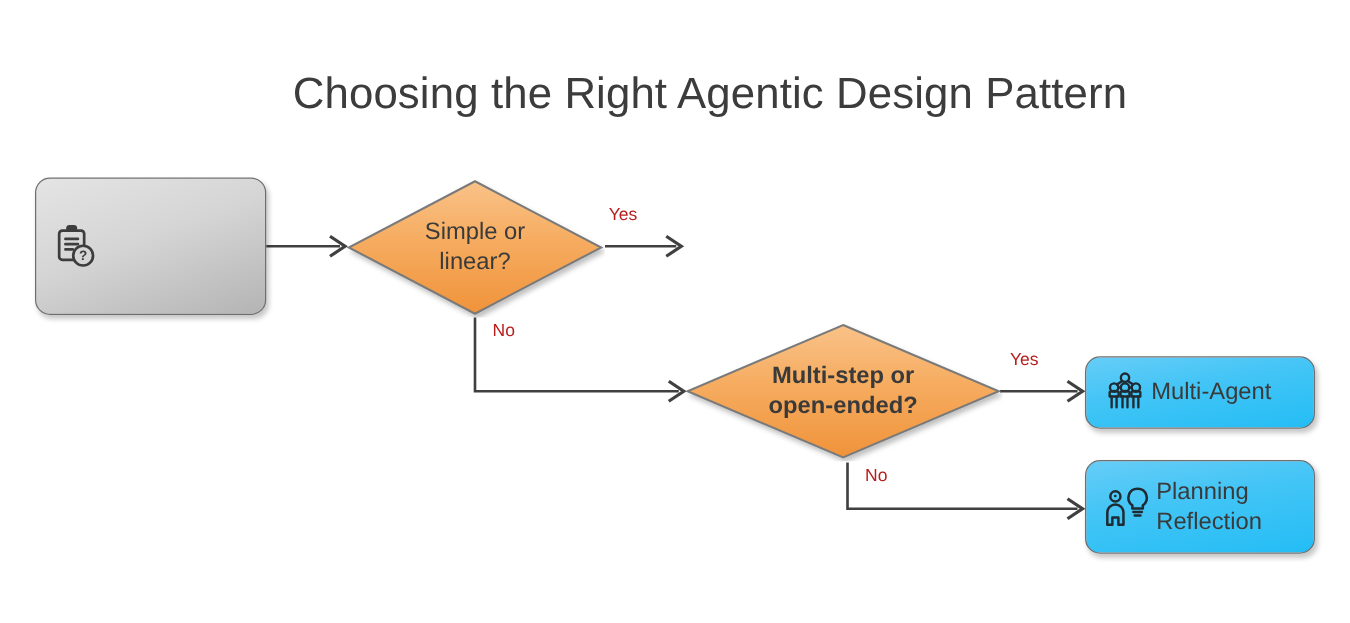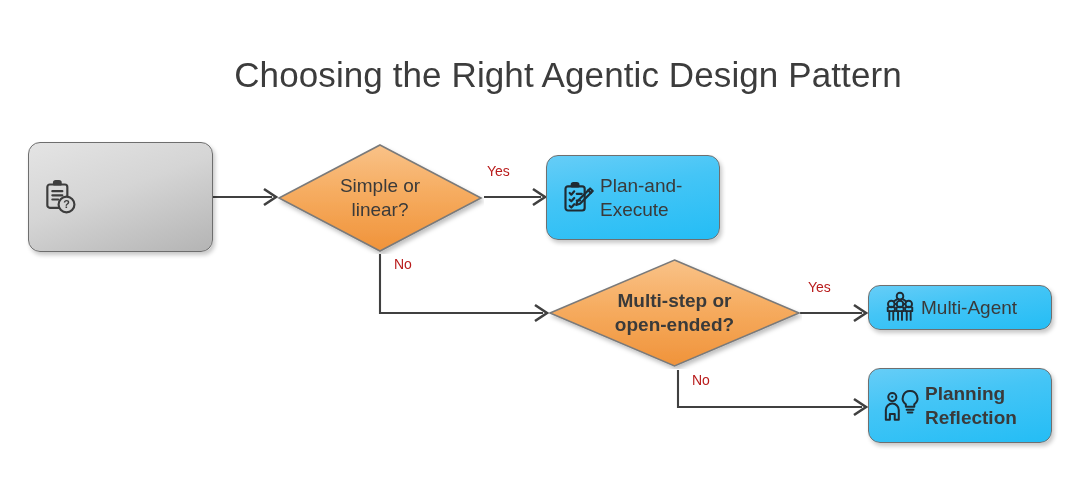--- a/index.html
+++ b/index.html
@@ -172,48 +172,30 @@
   </div>
 
   <div class="diamond-wrap" style="left:276px; top:142px; width:208px; height:112px;">
     <svg class="dshape" width="208" height="112" viewBox="0 0 208 112" xmlns="http://www.w3.org/2000/svg">
       <polygon points="104,3 205,56 104,109 3,56" fill="url(#gradOrange1)" stroke="#7a7a7a" stroke-width="1.6" filter="url(#dshadow)"></polygon>
     </svg>
     <div class="dtext">Simple or
 linear?</div>
   </div>
 
-  <div class="node rrect cyan" style="left:546px; top:155px; width:174px; height:85px; padding:0 8px 0 9px;">
-    <span class="icon" style="width:44px;height:44px;">
-      <svg width="40" height="40" viewBox="0 0 48 48" xmlns="http://www.w3.org/2000/svg">
-        <g fill="none" stroke="#1f2b33" stroke-width="2.6" stroke-linecap="round" stroke-linejoin="round">
-          <path d="M12 10 h17 a3 3 0 0 1 3 3 v23 a3 3 0 0 1 -3 3 h-17 a3 3 0 0 1 -3 -3 v-23 a3 3 0 0 1 3 -3 z"></path>
-          <path d="M16.5 10 v-2 a2 2 0 0 1 2 -2 h4 a2 2 0 0 1 2 2 v2 z" fill="#1f2b33"></path>
-          <path d="M14 18 l2 2 l3.5 -4"></path>
-          <path d="M14 26 l2 2 l3.5 -4"></path>
-          <path d="M14 33.5 l2 2 l3.5 -4"></path>
-          <path d="M22.5 19 h6 M22.5 27 h4"></path>
-          <path d="M38.5 12.5 l3.2 3.2 l-15.3 15.3 l-4.6 1.4 l1.4 -4.6 z"></path>
-          <path d="M36.3 14.7 l3.2 3.2"></path>
-        </g>
-      </svg>
-    </span>
-    <span class="txt node-label">Plan-and-
-Execute</span>
-  </div>
 
   <div class="diamond-wrap" style="left:547px; top:257px; width:255px; height:112px;font-weight:bold;">
     <svg class="dshape" width="255" height="112" viewBox="0 0 255 112" xmlns="http://www.w3.org/2000/svg">
       <polygon points="127.5,3 252,56 127.5,109 3,56" fill="url(#gradOrange2)" stroke="#7a7a7a" stroke-width="1.6" filter="url(#dshadow)"></polygon>
     </svg>
     <div class="dtext">Multi-step or
 open-ended?</div>
   </div>
 
-  <div class="node rrect cyan" style="left:868px; top:285px; width:184px; height:45px; padding:0 8px 0 10px;">
+  <div class="node rrect cyan" style="left:868px; top:285px; width:184px; height:58px; padding:0 8px 0 10px;">
     <span class="icon" style="width:42px;height:42px;">
       <svg width="38" height="38" viewBox="0 0 48 48" xmlns="http://www.w3.org/2000/svg">
         <g fill="none" stroke="#1f2b33" stroke-width="2.4" stroke-linecap="round" stroke-linejoin="round">
           <circle cx="24" cy="9" r="4.2"></circle>
           <circle cx="13" cy="19" r="4.2"></circle>
           <circle cx="24" cy="19" r="4.2"></circle>
           <circle cx="35" cy="19" r="4.2"></circle>
           <path d="M21.2 12.3 L15.8 15.9 M26.8 12.3 L32.2 15.9"></path>
           <path d="M17.2 19 h2.6 M28.2 19 h2.6"></path>
           <path d="M8.5 23.5 q4.5 -2 9 0 v4.5 h-9 z"></path>
@@ -221,21 +203,21 @@
           <path d="M30.5 23.5 q4.5 -2 9 0 v4.5 h-9 z"></path>
           <path d="M10.5 28 v11 M15.5 28 v11"></path>
           <path d="M21.5 28 v11 M26.5 28 v11"></path>
           <path d="M32.5 28 v11 M37.5 28 v11"></path>
         </g>
       </svg>
     </span>
     <span class="txt node-label">Multi-Agent</span>
   </div>
 
-  <div class="node rrect cyan" style="left:868px; top:368px; width:184px; height:75px; padding:0 8px 0 10px;font-weight:bold;">
+  <div class="node rrect cyan" style="left:868px; top:368px; width:184px; height:75px; padding:0 8px 0 10px;">
     <span class="icon" style="width:46px;height:44px;">
       <svg width="42" height="40" viewBox="0 0 52 48" xmlns="http://www.w3.org/2000/svg">
         <g fill="none" stroke="#1f2b33" stroke-width="2.5" stroke-linecap="round" stroke-linejoin="round">
 
           <circle cx="14" cy="13" r="5"></circle>
           <path d="M14 12.6 h-0.2"></path>
 
           <path d="M6 41 v-12 a8 8 0 0 1 16 0 v12 h-5 v-7 h-6 v7 z"></path>
 
           <path d="M36 5.5 a9 9 0 0 1 5.2 16.4 v3.1 h-10.4 v-3.1 A9 9 0 0 1 36 5.5 z"></path>

